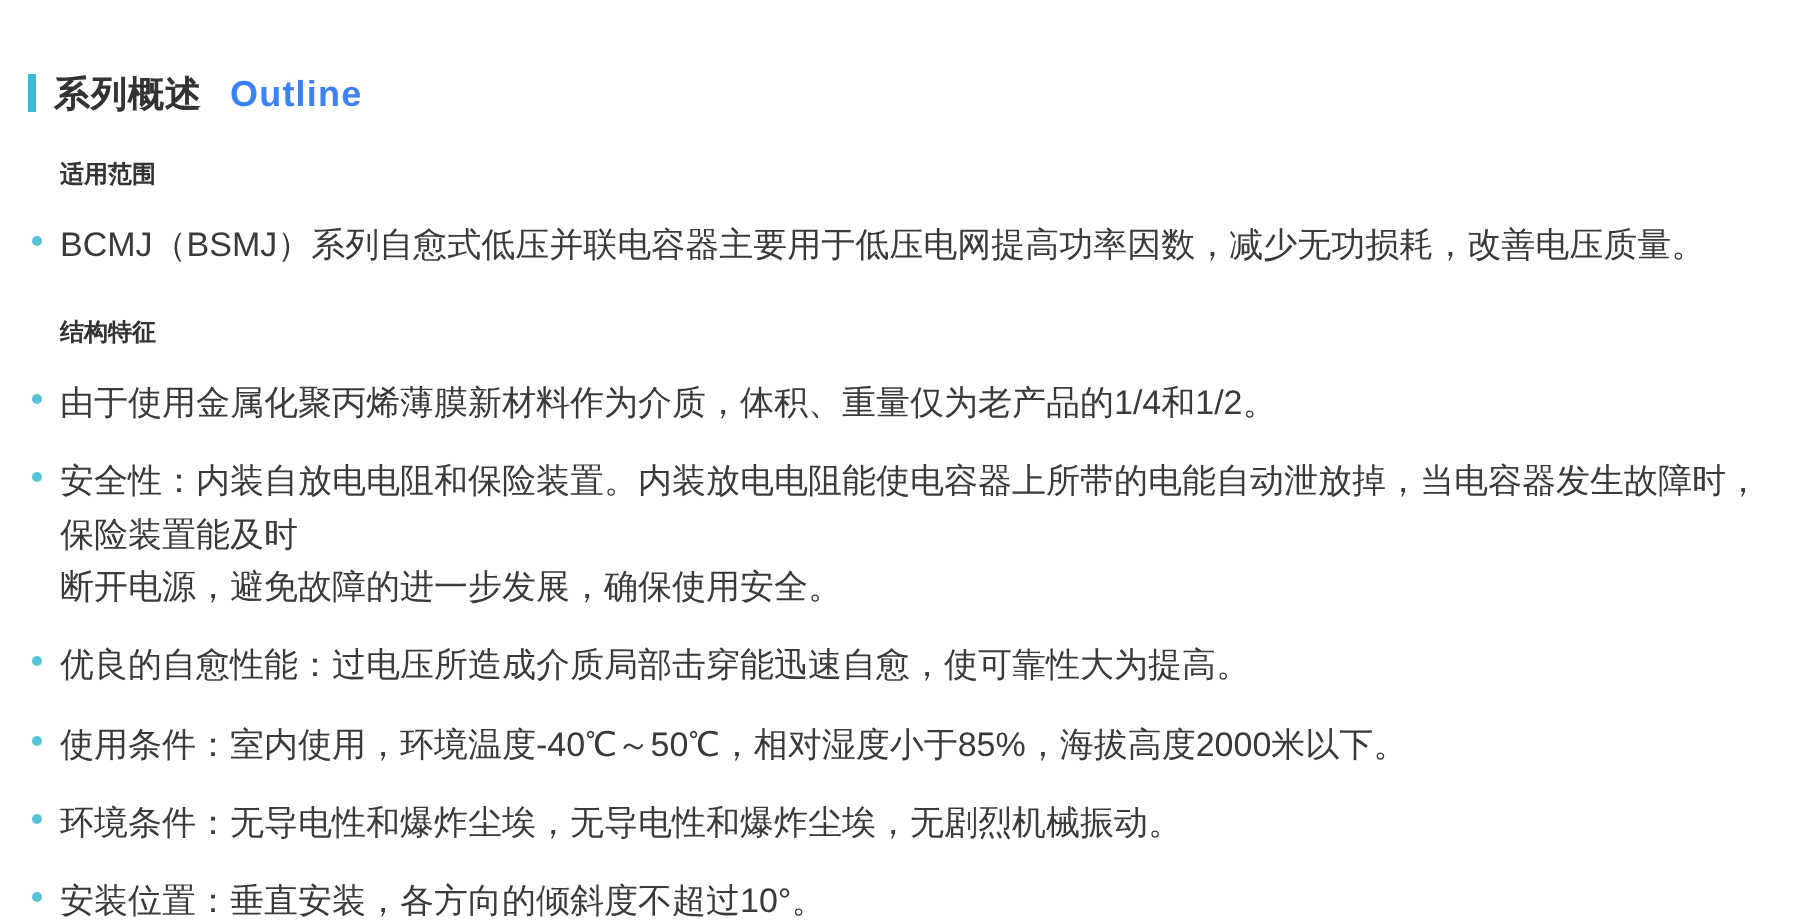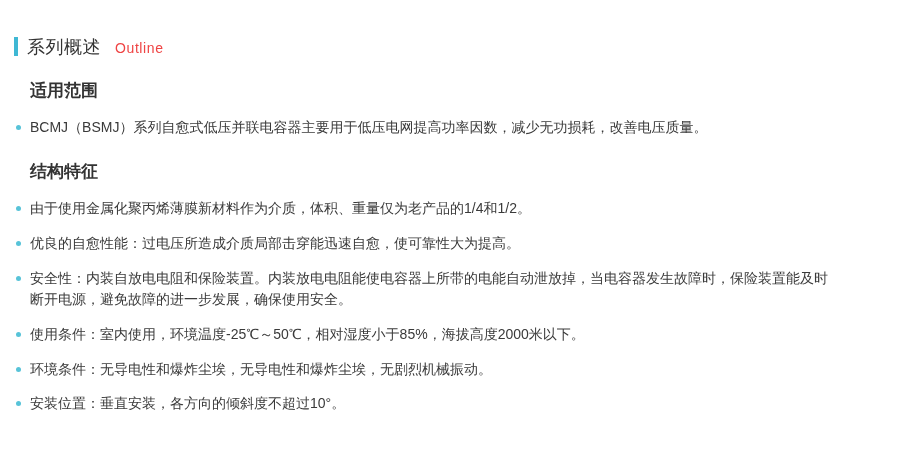--- a/index.html
+++ b/index.html
@@ -19,46 +19,47 @@
     width: 900px;
     height: 462px;
     box-sizing: border-box;
     padding: 0;
   }
   
   .section-header {
     display: flex;
     align-items: baseline;
     padding: 34px 0 0 14px;
+    font-weight: bold;
   }
   .accent-bar {
     width: 4px;
     height: 19px;
     background: #3fb8d4;
     margin-right: 9px;
     position: relative;
     top: 3px;
     flex: 0 0 auto;
   }
   .header-cn {
     font-size: 18px;
     color: #333333;
     letter-spacing: 0.5px;
     line-height: 1;
   }
   .header-en {
-    font-size: 14px;
-    color: #ef4444;
+    font-size: 18px;
+    color: #3b82f6;
     margin-left: 14px;
     letter-spacing: 0.6px;
     line-height: 1;
   }
   
   .sub-heading {
-    font-size: 17px;
+    font-size: 12px;
     font-weight: bold;
     color: #333333;
     padding-left: 30px;
     margin-top: 23px;
     margin-bottom: 0;
     line-height: 1.4;
   }
   .sub-heading.second {
     margin-top: 22px;
   }
@@ -66,21 +67,21 @@
   .bullet-list {
     list-style: none;
     margin: 0;
     padding: 0;
   }
   .bullet-item {
     position: relative;
     padding-left: 30px;
     padding-right: 20px;
     margin-top: 13px;
-    font-size: 14px;
+    font-size: 17px;
     line-height: 1.55;
     color: #3a3a3a;
   }
   .bullet-item:first-child {
     margin-top: 14px;
   }
   .bullet-dot {
     position: absolute;
     left: 16px;
     top: 8px;
@@ -113,30 +114,30 @@
   </ul>
 
   <div class="sub-heading second">结构特征</div>
   <ul class="bullet-list">
     <li class="bullet-item">
       <span class="bullet-dot"></span>
       <span class="bullet-text">由于使用金属化聚丙烯薄膜新材料作为介质，体积、重量仅为老产品的1/4和1/2。</span>
     </li>
     <li class="bullet-item">
       <span class="bullet-dot"></span>
-      <span class="bullet-text">优良的自愈性能：过电压所造成介质局部击穿能迅速自愈，使可靠性大为提高。</span>
-    </li>
-    <li class="bullet-item">
-      <span class="bullet-dot"></span>
       <span class="bullet-text">安全性：内装自放电电阻和保险装置。内装放电电阻能使电容器上所带的电能自动泄放掉，当电容器发生故障时，保险装置能及时</span>
       <span class="cont">断开电源，避免故障的进一步发展，确保使用安全。</span>
     </li>
     <li class="bullet-item">
       <span class="bullet-dot"></span>
-      <span class="bullet-text">使用条件：室内使用，环境温度-25℃～50℃，相对湿度小于85%，海拔高度2000米以下。</span>
+      <span class="bullet-text">优良的自愈性能：过电压所造成介质局部击穿能迅速自愈，使可靠性大为提高。</span>
+    </li>
+    <li class="bullet-item">
+      <span class="bullet-dot"></span>
+      <span class="bullet-text">使用条件：室内使用，环境温度-40℃～50℃，相对湿度小于85%，海拔高度2000米以下。</span>
     </li>
     <li class="bullet-item">
       <span class="bullet-dot"></span>
       <span class="bullet-text">环境条件：无导电性和爆炸尘埃，无导电性和爆炸尘埃，无剧烈机械振动。</span>
     </li>
     <li class="bullet-item">
       <span class="bullet-dot"></span>
       <span class="bullet-text">安装位置：垂直安装，各方向的倾斜度不超过10°。</span>
     </li>
   </ul>

